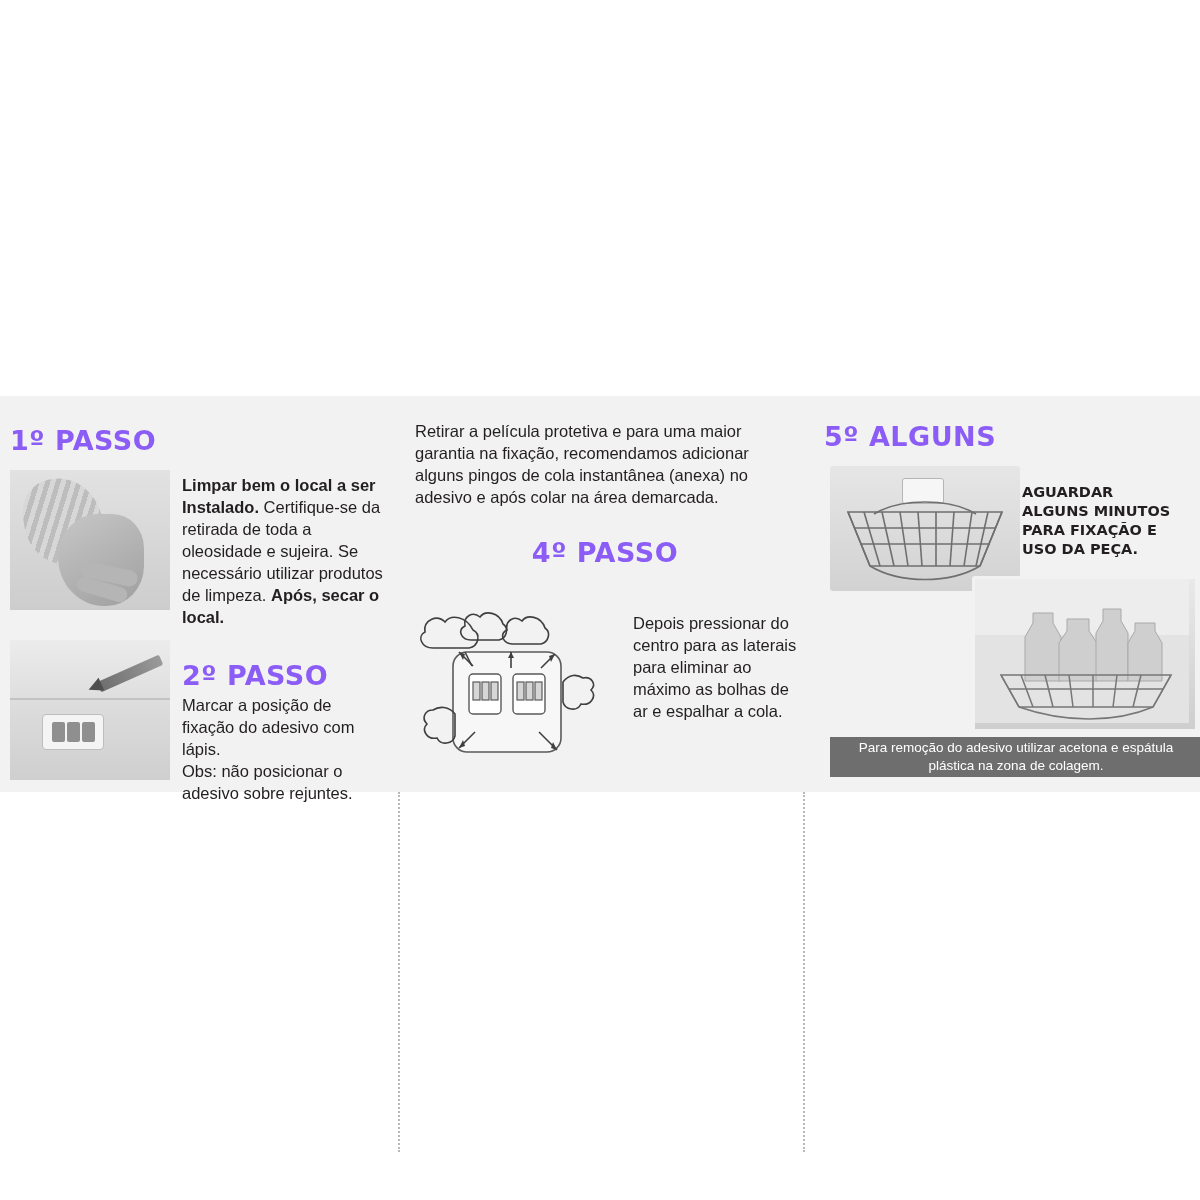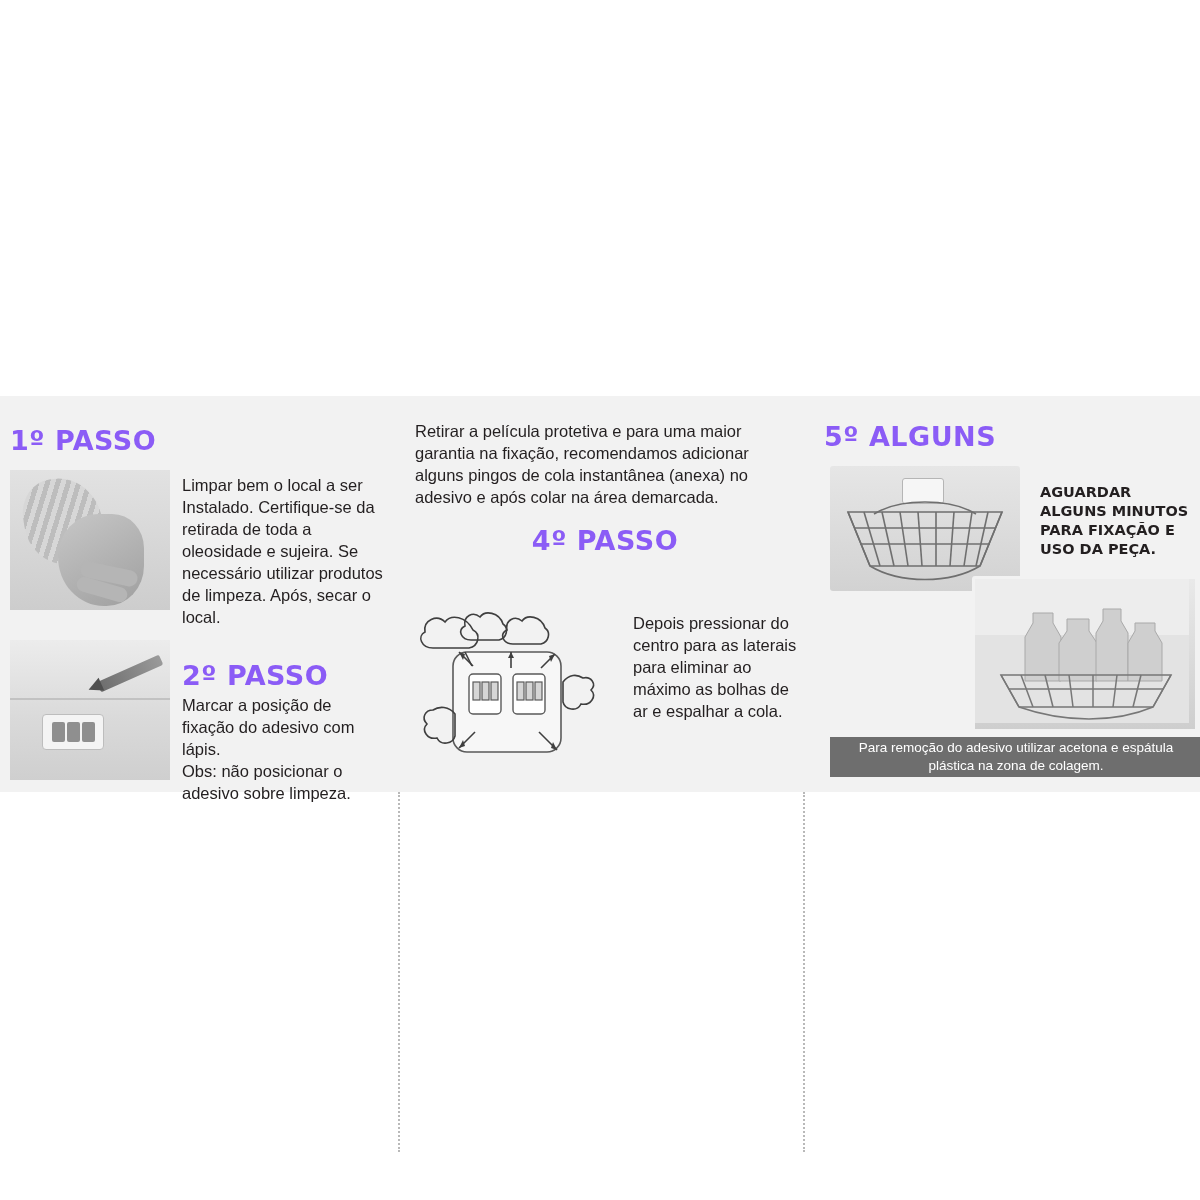--- a/index.html
+++ b/index.html
@@ -53,21 +53,21 @@
     color: #8b5cf6;
     margin: 0 0 6px 0;
     white-space: nowrap;
   }
 
   .body-text {
     font-size: 16.5px;
     line-height: 1.33;
     color: #231f20;
   }
-  .body-text b { font-weight: normal; }
+  .body-text b { font-weight: bold; }
 
   
   .photo {
     position: absolute;
     background: #d9d9d9;
     overflow: hidden;
   }
 
   
   .photo1 {
@@ -129,21 +129,21 @@
   .col1 .blk1 { position: absolute; left: 172px; top: 50px; width: 205px; }
   .col1 .blk2 { position: absolute; left: 172px; top: 235px; width: 205px; }
   .col1 .blk2 .step-title { margin-bottom: 4px; }
 
   
   .drawing {
     position: absolute;
     left: 0px; top: 185px; width: 210px; height: 160px;
   }
 
-  .col2 .p3 { margin-bottom: 16px; }
+  .col2 .p3 { margin-bottom: 28px; }
   .col2 .t4 { margin-bottom: 10px; text-align: center; }
   .col2 .p4 {
     position: absolute; left: 218px; top: 192px; width: 168px;
   }
 
   
   .photo3 {
     position: absolute; left: 10px; top: 45px; width: 190px; height: 125px;
     background: linear-gradient(180deg,#e6e6e6,#d2d2d2);
     border-radius: 3px;
@@ -152,21 +152,21 @@
     position: absolute; left: 72px; top: 12px; width: 40px; height: 24px;
     background: #f6f6f6; border: 1px solid #b5b5b5; border-radius: 3px;
   }
   .photo4 {
     position: absolute; left: 152px; top: 155px; width: 220px; height: 150px;
     background: linear-gradient(180deg,#e9e9e9,#cecece);
     border-radius: 3px;
     border: 3px solid #f2f2f2;
   }
   .col3 .caption {
-    position: absolute; left: 220px; top: 62px; width: 160px;
+    position: absolute; left: 202px; top: 62px; width: 160px;
     font-family: "DejaVu Sans", sans-serif;
     font-weight: bold;
     font-size: 14.5px;
     line-height: 1.32;
     color: #231f20;
   }
   .notice {
     position: absolute; left: 10px; top: 316px; width: 372px; height: 40px;
     background: #6e6e6e;
     color: #ffffff;
@@ -216,21 +216,21 @@
         <i></i>
         <i></i>
         <i></i>
       </div>
     </div>
 
     <div class="blk2">
       <div class="step-title">2º PASSO</div>
       <div class="body-text">
         <span>Marcar a posição de fixação do adesivo com lápis.</span><br>
-        <span>Obs: não posicionar o adesivo sobre limpeza.</span>
+        <span>Obs: não posicionar o adesivo sobre rejuntes.</span>
       </div>
     </div>
   </div>
 
   <div class="col col2" style="top:25px;left:415px;">
 
     <div class="body-text p3" style="width:375px;">Retirar a película protetiva e para uma maior garantia na fixação, recomendamos adicionar alguns pingos de cola instantânea (anexa) no adesivo e após colar na área demarcada.</div>
 
     <div class="step-title t4">4º PASSO</div>
 

